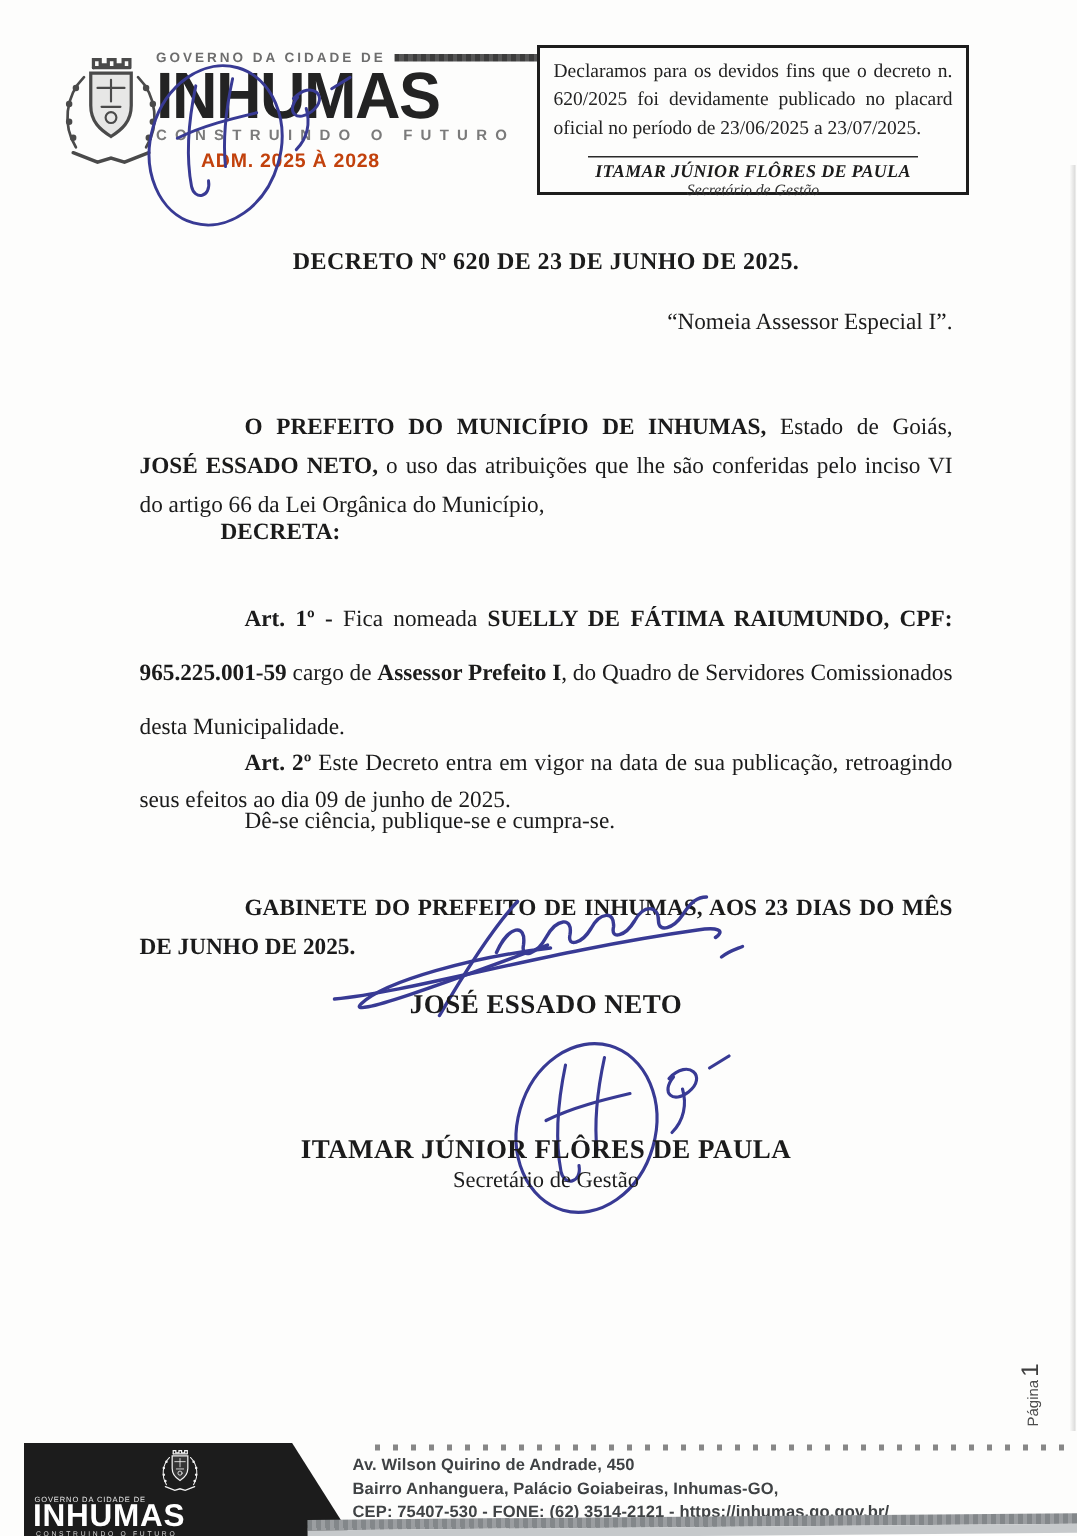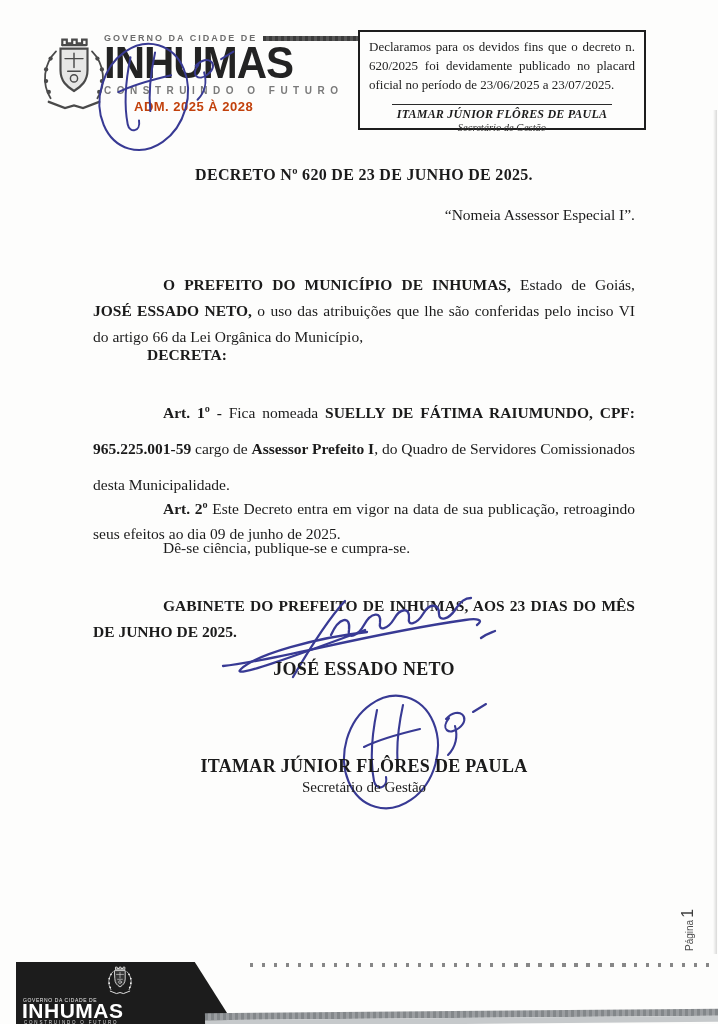--- a/index.html
+++ b/index.html
@@ -197,17 +197,22 @@
 
   <div class="dots"></div>
   <div class="banner">
     <svg class="banner-crest">
         <use href="#crest"></use>
       </svg>
     <div class="banner-gov">GOVERNO DA CIDADE DE</div>
     <div class="banner-name">INHUMAS</div>
     <div class="banner-slogan">CONSTRUINDO O FUTURO</div>
   </div>
+  <div class="addr">
+    <div>Av. Wilson Quirino de Andrade, 450</div>
+    <div>Bairro Anhanguera, Palácio Goiabeiras,  Inhumas-GO,</div>
+    <div>CEP: 75407-530 - FONE: (62) 3514-2121 - https://inhumas.go.gov.br/</div>
+  </div>
   <div class="stripe">
     <div class="stripe-top"></div>
     <div class="stripe-bottom"></div>
   </div>
 </div>
 
 </body></html>

